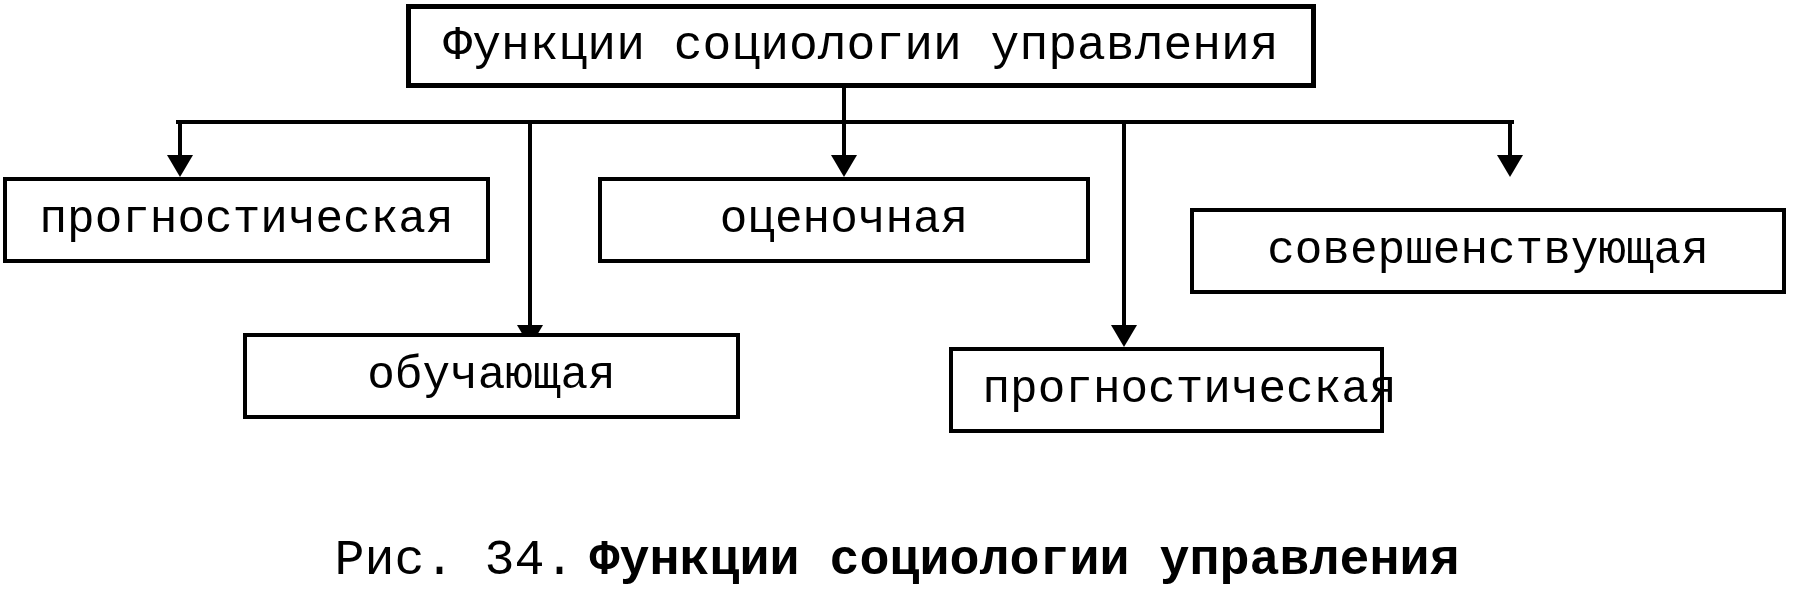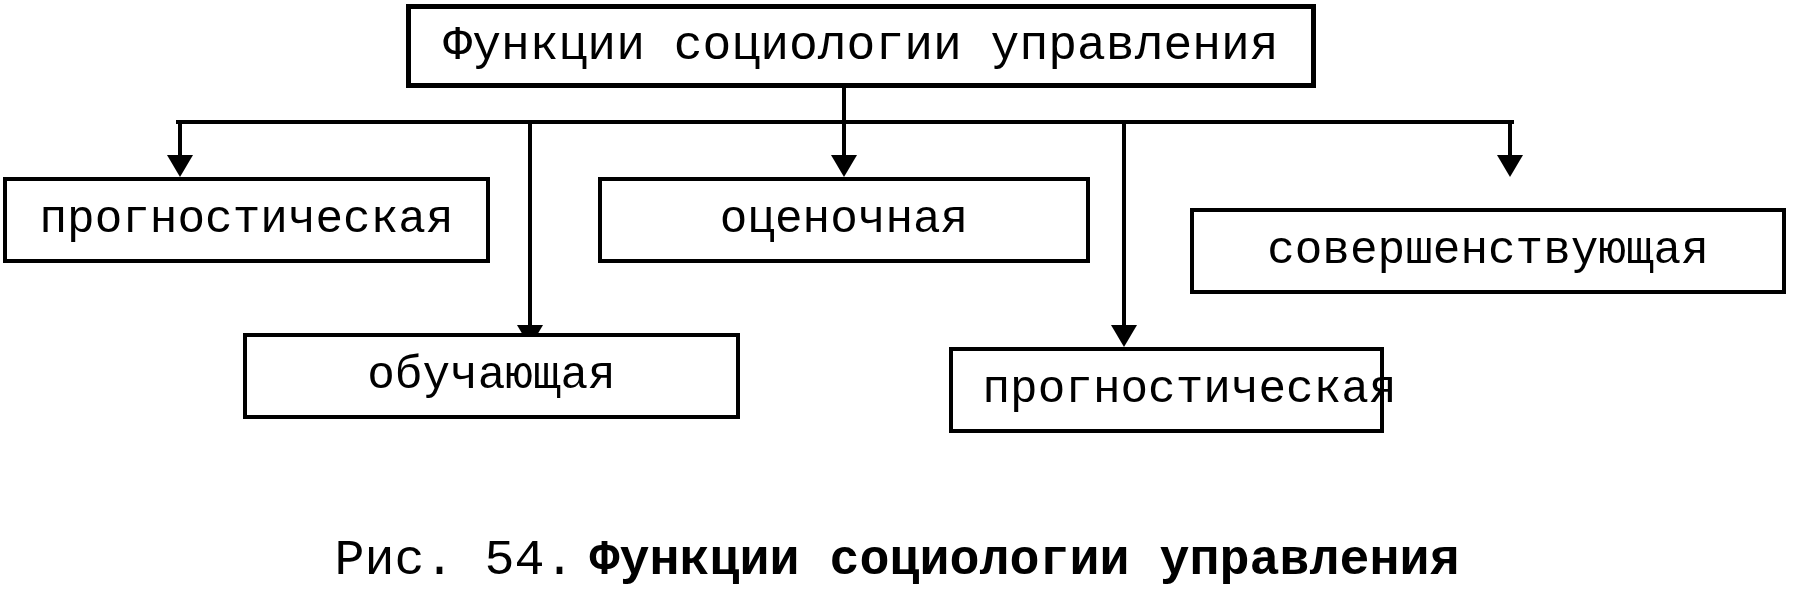--- a/index.html
+++ b/index.html
@@ -102,16 +102,16 @@
   </div>
 
   <div class="box b-obuch">
     <span>обучающая</span>
   </div>
   <div class="box b-progn">
     <span>прогностическая</span>
   </div>
 
   <div class="caption">
-    <span class="prefix">Рис. 54.</span><span class="title">Функции социологии управления</span>
+    <span class="prefix">Рис. 34.</span><span class="title">Функции социологии управления</span>
   </div>
 
 </div>
 
 </body></html>

